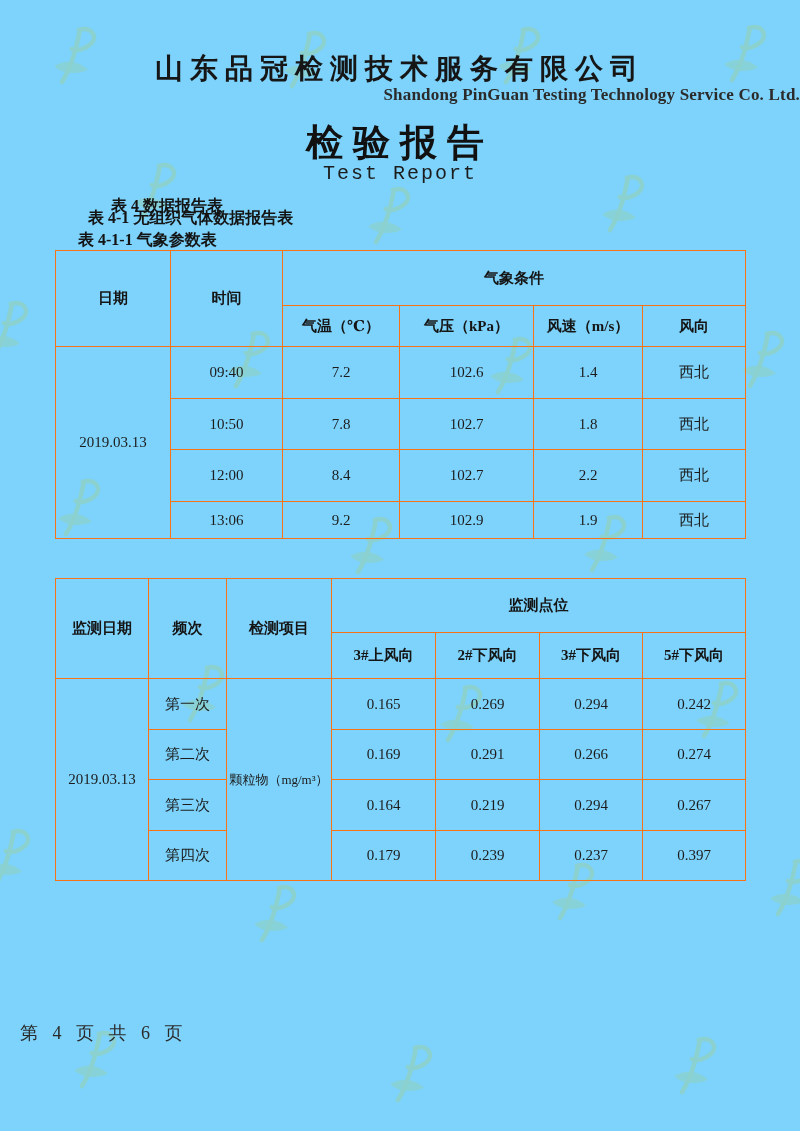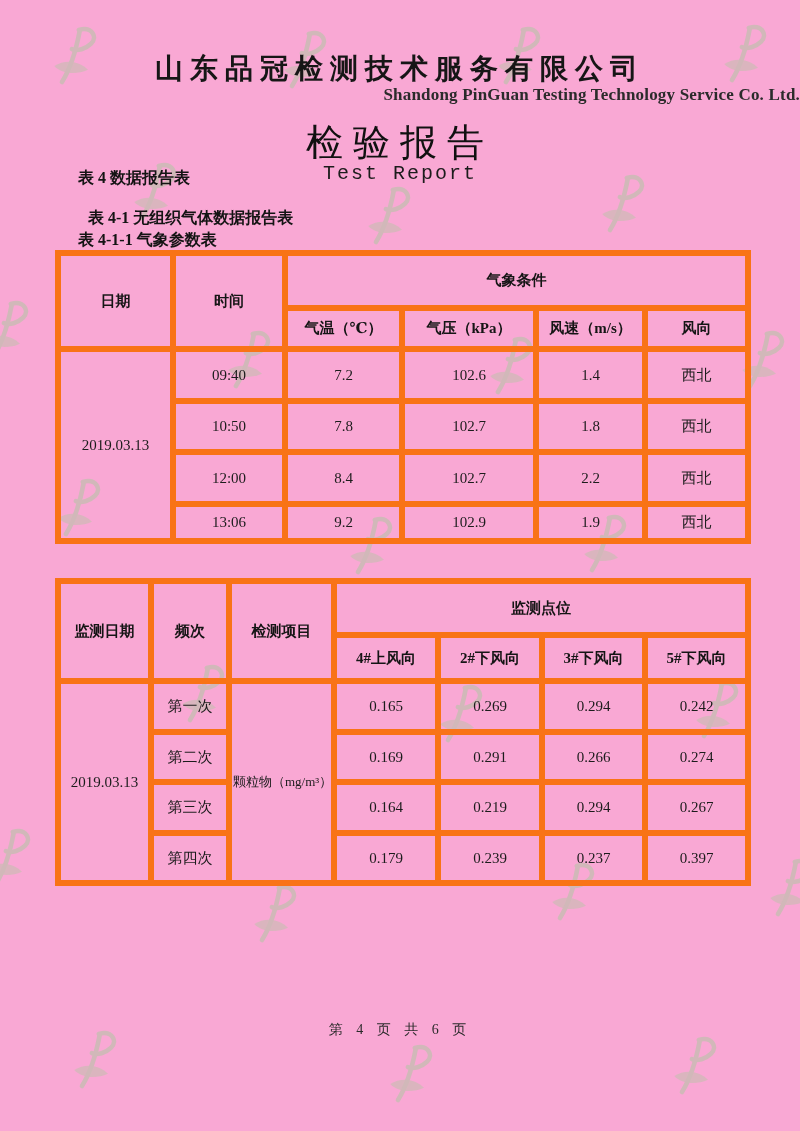--- a/index.html
+++ b/index.html
@@ -4,21 +4,21 @@
 <style>
   * { margin: 0; padding: 0; box-sizing: border-box; }
   html, body { background: #e9e9e7; }
   body { font-family: "Liberation Serif", "DejaVu Serif", serif; }
 
   .page {
     position: relative;
     width: 800px;
     height: 1131px;
     margin: 0 auto;
-    background: #f9a8d4;
+    background: #7dd3fc;
     overflow: hidden;
     color: #1f1f1f;
   }
 
   .watermark-layer { position: absolute; inset: 0; z-index: 0; }
   .watermark {
     position: absolute;
     width: 46px;
     height: 60px;
     color: #9ccf94;
@@ -33,64 +33,65 @@
     text-align: center; font-size: 28px; font-weight: bold;
     letter-spacing: 7px; color: #161616;
   }
   .company-en {
     position: absolute; top: 85px; left: 0; width: 100%;
     text-align: right; font-size: 17px; font-weight: bold; color: #2b2b2b;
     letter-spacing: 0.2px;
   }
   .report-title {
     position: absolute; top: 118px; left: 0; width: 100%;
-    text-align: center; font-size: 37px; font-weight: normal;
+    text-align: center; font-size: 37px; font-weight: bold;
     letter-spacing: 10px; color: #111;
   }
   .report-subtitle {
     position: absolute; top: 162px; left: 0; width: 100%;
     text-align: center; font-size: 20px;
     font-family: "Liberation Mono", "DejaVu Sans Mono", monospace;
     letter-spacing: 2px; color: #1c1c1c;
   }
 
   .section-label {
     position: absolute; left: 78px;
     font-size: 16px; font-weight: bold; color: #141414;
     white-space: nowrap;
   }
-  .label-1 { top: 168px; }
+  .label-1 { top: 196px; margin-left: 33px; }
   .label-2 { top: 208px; margin-left: 10px; }
   .label-3 { top: 230px; }
   .label-4 { top: 555px; }
 
   table.report-table {
     position: absolute; left: 55px;
     width: 690px;
     border-collapse: collapse;
     table-layout: fixed;
   }
   .weather-table { top: 250px; }
   .gas-table    { top: 578px; }
 
   .report-table td {
-    border: 6px solid #f97316;
+    border: 1px solid #f97316;
     text-align: center;
     vertical-align: middle;
     font-size: 15px;
     color: #1c1c1c;
     overflow: hidden;
   }
   .report-table td.hd { font-weight: bold; color: #151515; }
   .report-table td.item-cell { font-size: 13px; white-space: nowrap; padding: 0 1px; margin-left: 32px; }
 
   .footer {
     position: absolute; top: 1021px; left: 0; width: 100%;
-    text-align: center; font-size: 14px; color: #2a2a2a;
+    font-size: 18px; color: #2a2a2a;
     letter-spacing: 5px;
+    padding-left: 20px;
   }
 </style>
 </head>
 <body>
 
 <div class="page">
 
   <div class="watermark-layer" id="watermarks">
       <div class="watermark" style="left: 52px; top: 26px; color: rgb(156, 207, 148);">
         <svg viewBox="0 0 60 78" xmlns="http://www.w3.org/2000/svg">
@@ -338,21 +339,21 @@
           <col style="width:103px">
       </colgroup>
       <tbody>
           <tr style="height:54px">
         <td class="hd" rowspan="2">监测日期</td>
         <td class="hd" rowspan="2">频次</td>
         <td class="hd" rowspan="2">检测项目</td>
         <td class="hd" colspan="4">监测点位</td>
       </tr>
       <tr style="height:46px">
-        <td class="hd">4#上风向</td>
+        <td class="hd">3#上风向</td>
         <td class="hd">2#下风向</td>
         <td class="hd">3#下风向</td>
         <td class="hd">5#下风向</td>
       </tr>
       <tr style="height:51px">
         <td rowspan="4">2019.03.13</td>
         <td>第一次</td>
         <td class="item-cell" rowspan="4">颗粒物（mg/m³）</td>
         <td>0.165</td>
         <td>0.269</td>

